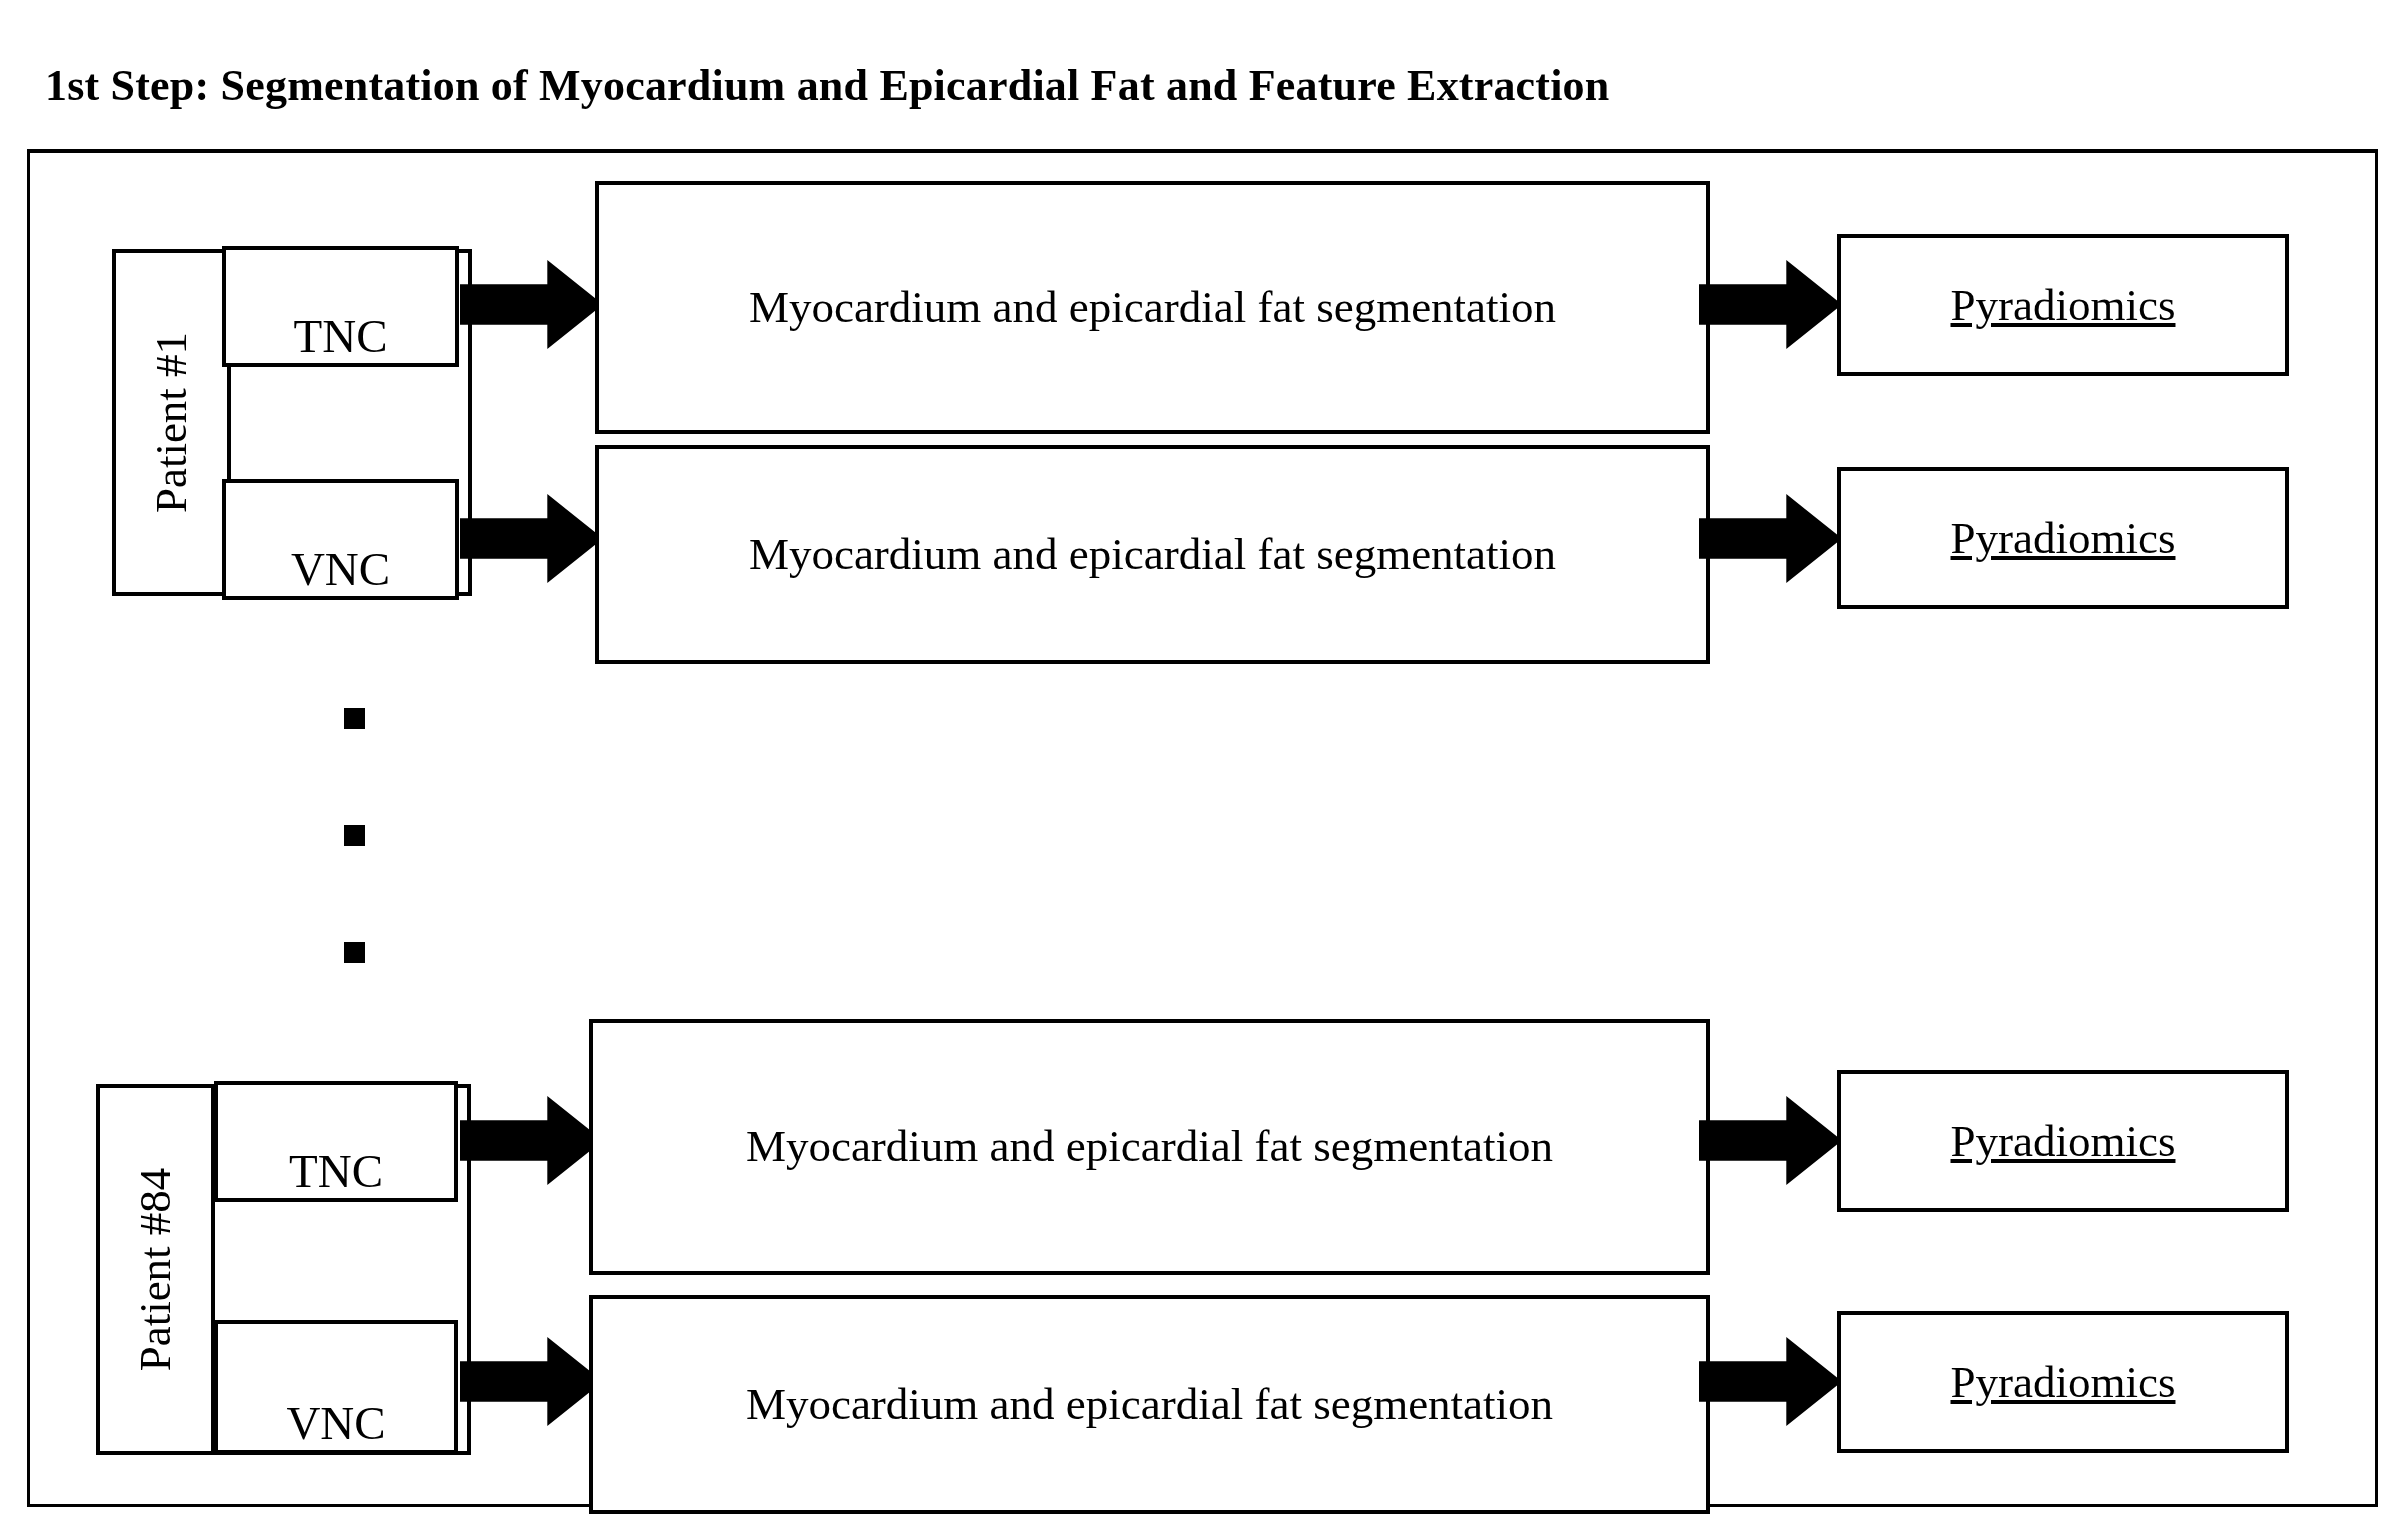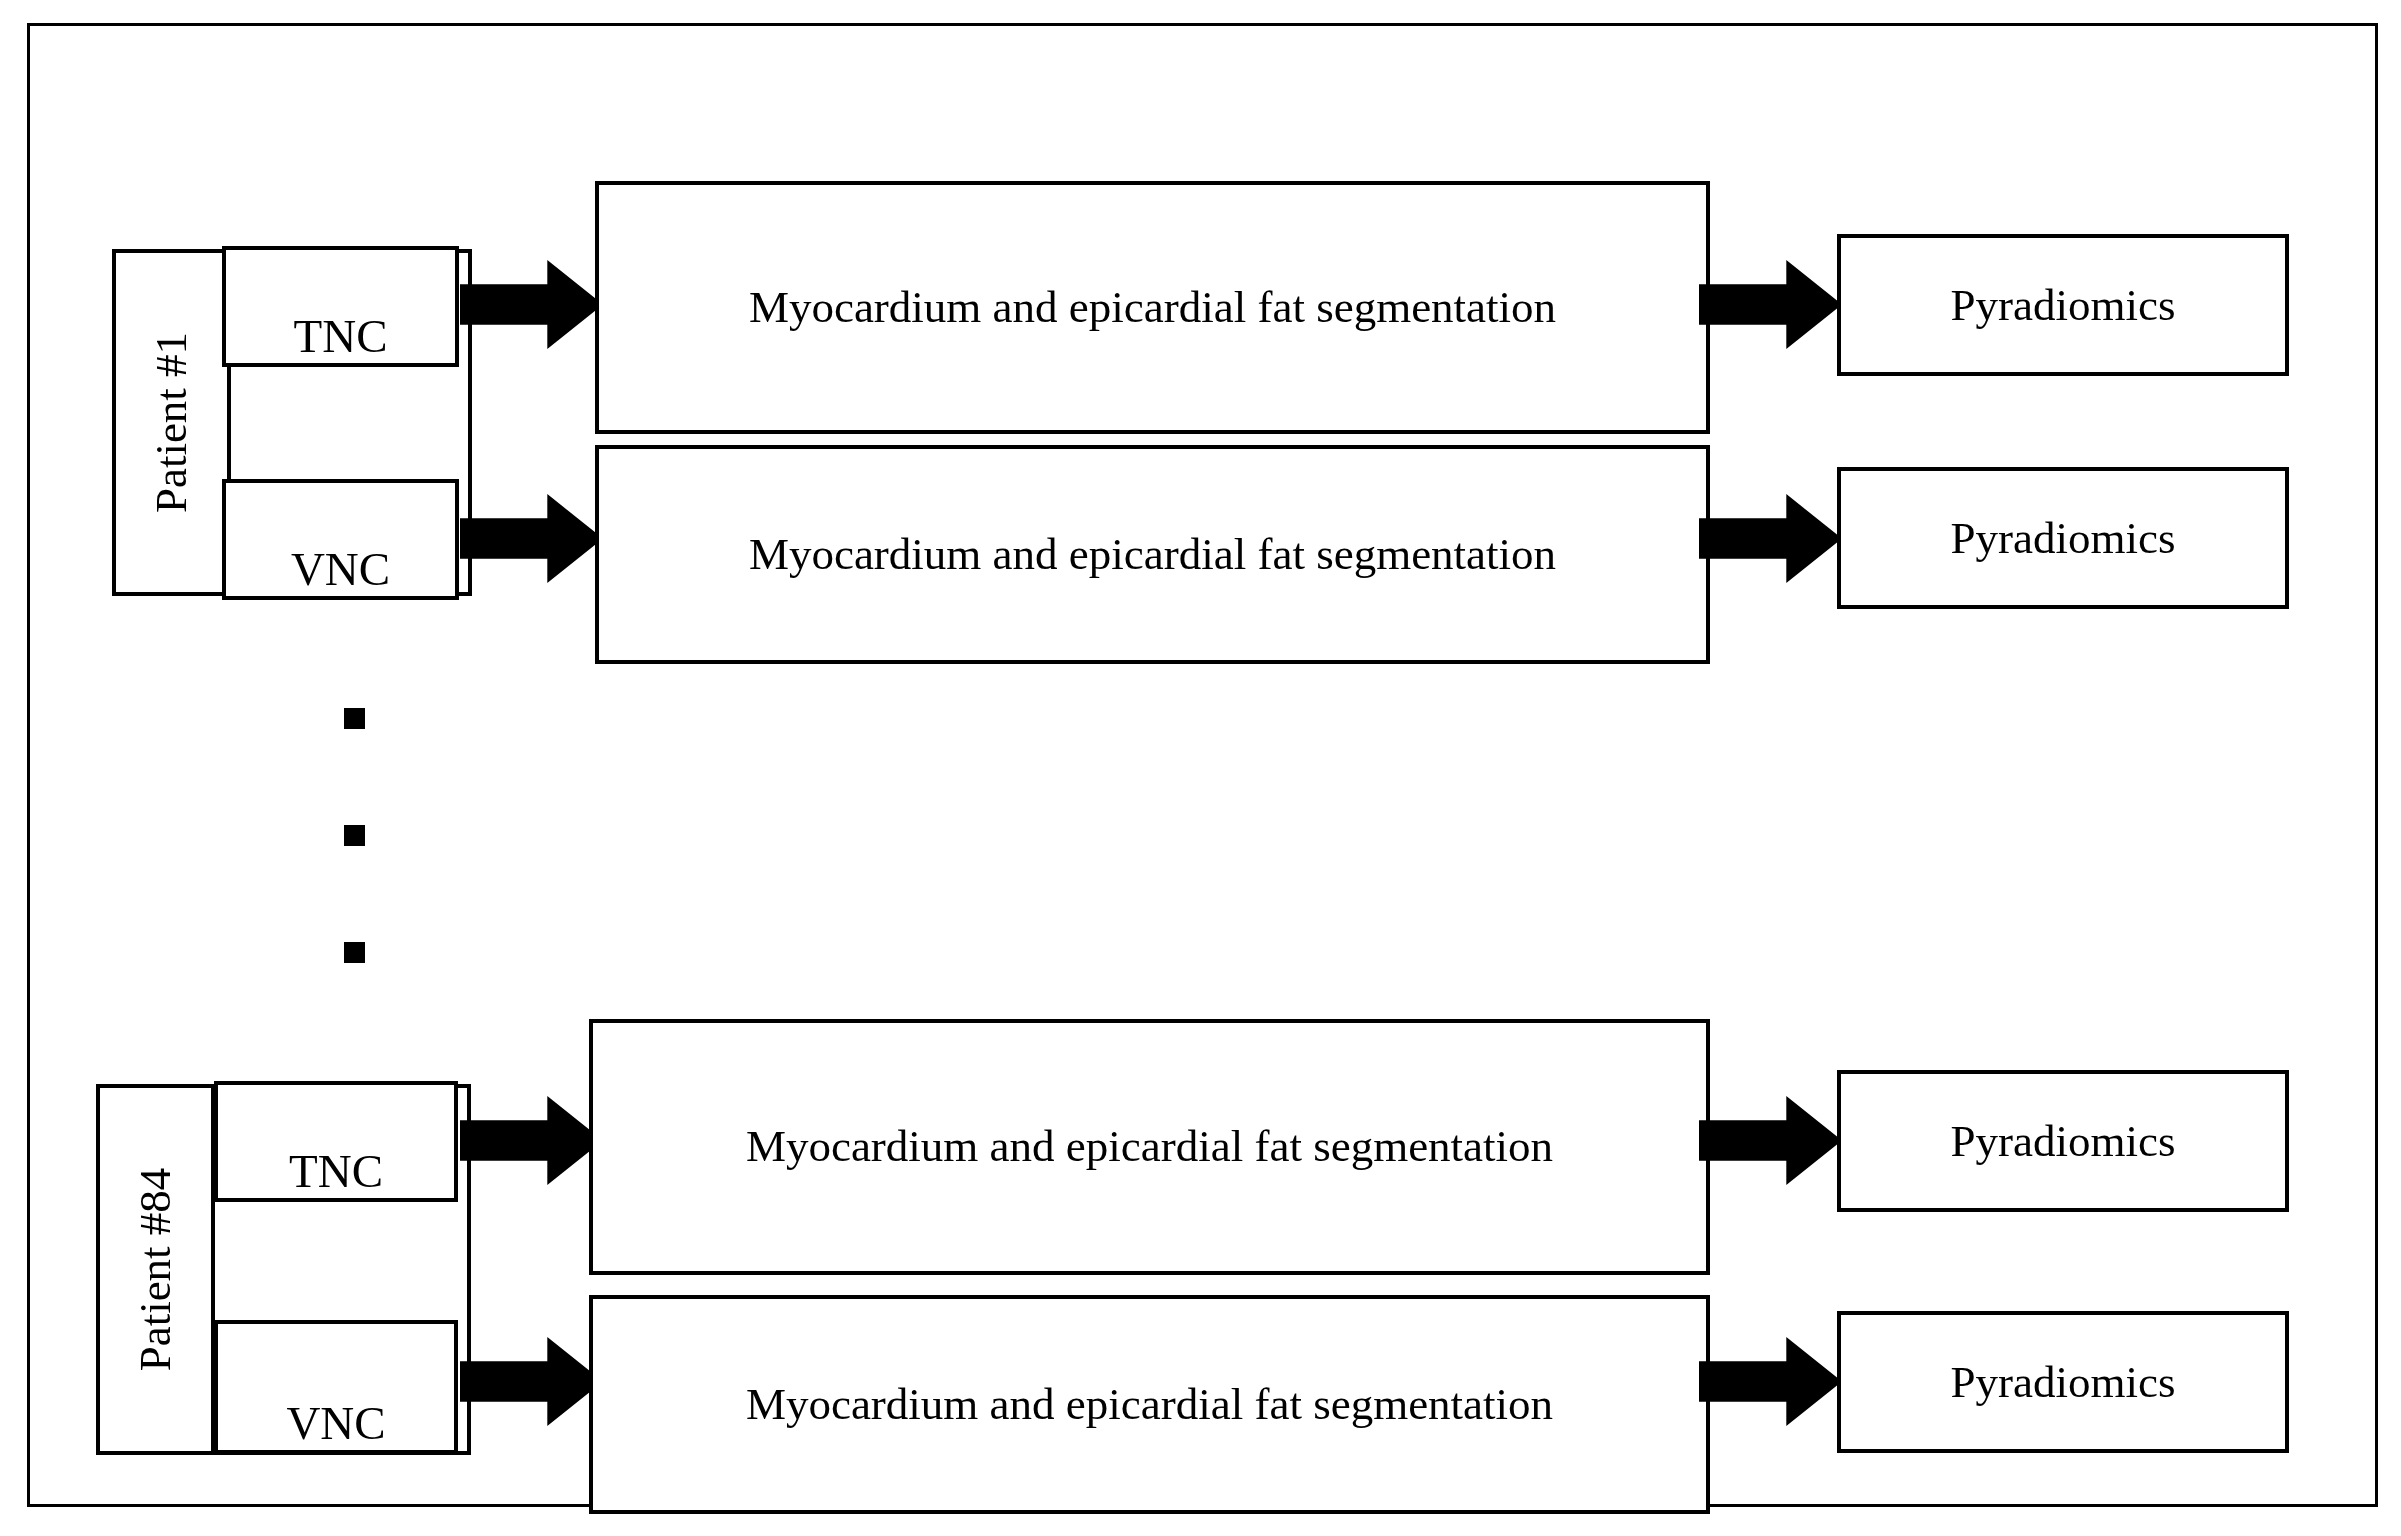--- a/index.html
+++ b/index.html
@@ -108,20 +108,21 @@
   }
 
   .seg-box {
     font-size: 45px;
     line-height: 1.32;
     padding: 0 38px;
   }
 
   .pyr-box {
     font-size: 45px;
+    text-decoration: underline;
   }
 
   .seg-text, .pyr-text, .scan-text {
     display: block;
   }
 
   
   .arrow {
     position: absolute;
     display: block;
@@ -136,20 +137,23 @@
     background: #000000;
   }
 </style>
 </head>
 <body>
 
 <div id="canvas">
 
   <div class="outer-frame"></div>
 
+  <div class="header-band">
+    <div class="header-title">1st Step: Segmentation of Myocardium and Epicardial Fat and Feature Extraction</div>
+  </div>
 
   <div class="patient-group" style="left:112px; top:249px; width:360px; height:347px;">
     <div class="patient-label-cell">
       <span class="patient-label-text">Patient #1</span>
     </div>
   </div>
 
   <div class="scan-box" style="left:222px; top:246px; width:237px; height:121px;">
     <span class="scan-text">TNC</span>
   </div>

